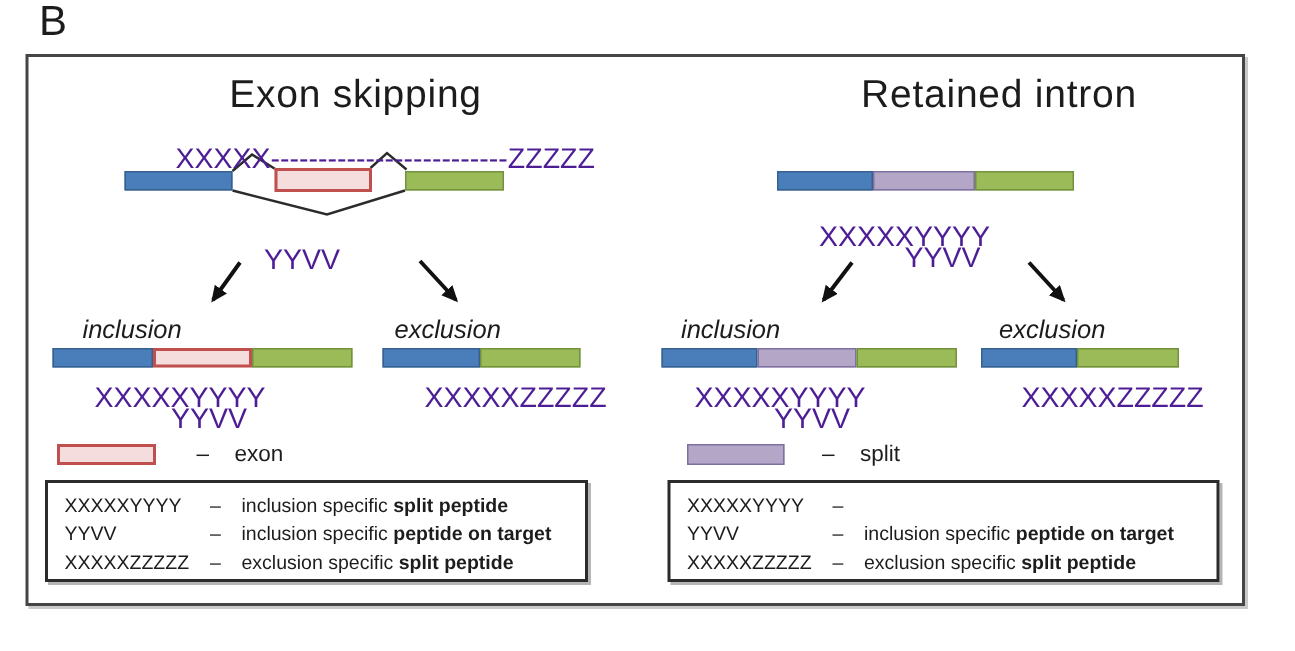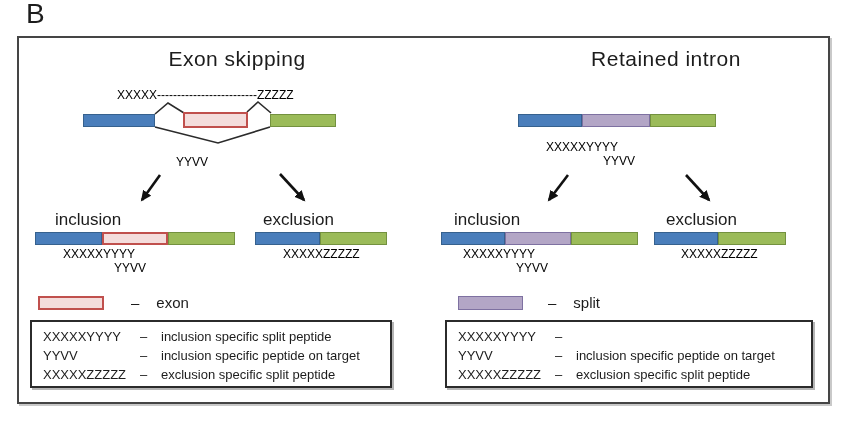--- a/index.html
+++ b/index.html
@@ -7,45 +7,45 @@
   .canvas { position:relative; width:863px; height:434px; background:#ffffff; color:#1c1c1c; overflow:hidden; }
 
   .b-label { position:absolute; left:26px; top:-2px; font-size:28px; font-weight:400; color:#1c1c1c; }
 
   .frame { position:absolute; left:17px; top:36px; width:813px; height:368px; border:2px solid #454545; background:#ffffff; box-shadow:2px 2px 0 #c9c9c9; }
 
   .overlay { position:absolute; left:0; top:0; width:863px; height:434px; pointer-events:none; }
   .jline { fill:none; stroke:#2b2b2b; stroke-width:1.6; stroke-linejoin:miter; }
   .arrow { stroke:#111111; stroke-width:2.6; }
 
-  .title { position:absolute; top:47px; width:220px; text-align:center; font-size:21px; letter-spacing:0.5px; color:#1c1c1c; }
+  .title { position:absolute; top:47px; width:220px; text-align:center; font-size:26px; letter-spacing:0.5px; color:#1c1c1c; }
   .title.left { left:127px; }
   .title.right { left:556px; }
 
-  .seq { position:absolute; font-size:12px; line-height:14px; white-space:pre; color:#000000; }
-  .variant-label { position:absolute; font-size:17px; color:#1c1c1c; }
+  .seq { position:absolute; font-size:19px; line-height:14px; white-space:pre; color:#4c1d95;margin-top:12px; }
+  .variant-label { position:absolute; font-size:17px; color:#1c1c1c;font-style:italic; }
 
   .bar { position:absolute; height:13px; }
   .bar-row { position:absolute; display:flex; height:13px; }
   .seg { height:100%; }
   .bar-blue   { background:#4a7ebb; border:1px solid #36618e; }
   .bar-green  { background:#9bbb59; border:1px solid #73913f; }
   .bar-exon   { background:#f4dddc; border:2px solid #c0504d; }
   .bar-intron { background:#b3a6c6; border:1px solid #7e71a1; }
 
   .feature-row { position:absolute; display:flex; align-items:center; font-size:15px; }
   .swatch { width:66px; height:14px; display:inline-block; }
   .feature-dash { margin-left:27px; }
   .feature-label { margin-left:17px; }
 
   .legend-box { position:absolute; top:320px; height:68px; border:2px solid #2b2b2b; background:#ffffff; box-shadow:2px 2px 0 #b5b5b5; padding:5px 8px 5px 11px; }
   .legend-box.left { left:30px; width:362px; }
   .legend-box.right { left:445px; width:368px; }
   .legend-row { display:grid; grid-template-columns:97px 21px auto; font-size:13px; line-height:19px; white-space:nowrap; }
-  .legend-row .bold { font-weight:400; }
+  .legend-row .bold { font-weight:700; }
 </style>
 </head>
 <body>
 
 <div class="canvas">
 
   <div class="b-label">B</div>
   <div class="frame"></div>
 
   <svg class="overlay" viewBox="0 0 863 434">

